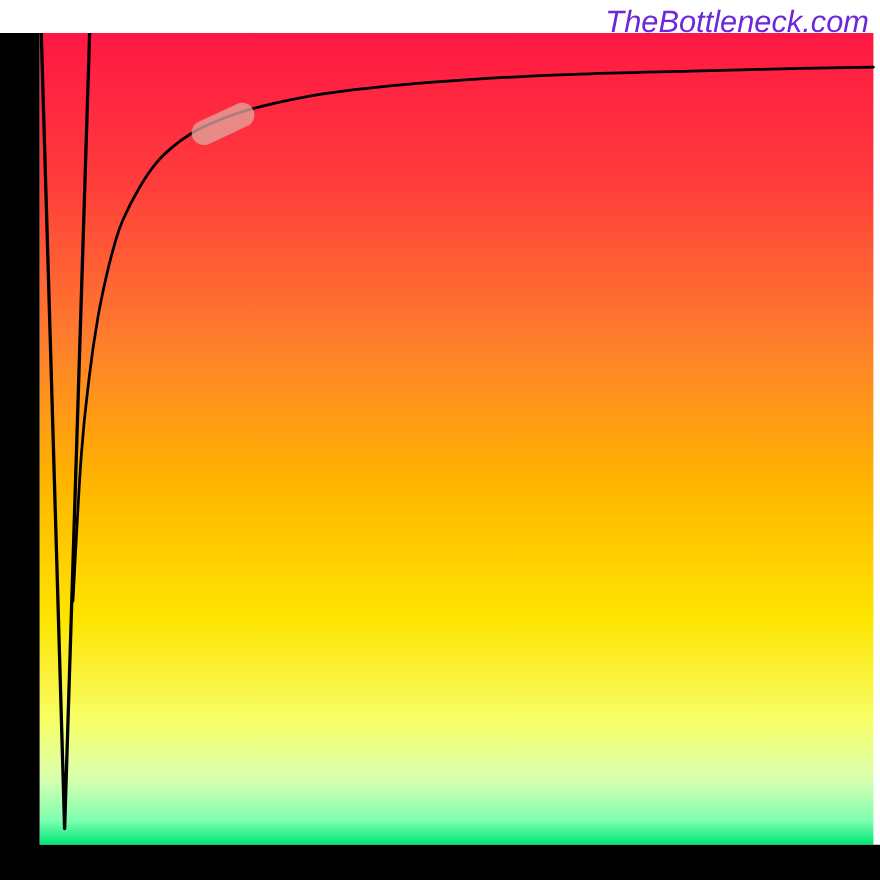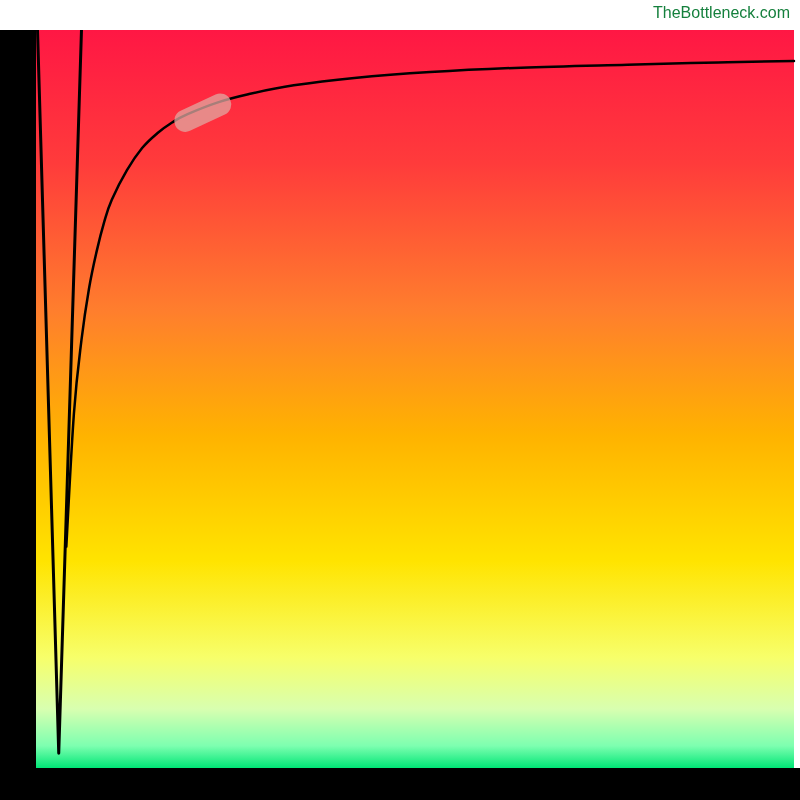--- a/index.html
+++ b/index.html
@@ -12,25 +12,26 @@
   }
   .container {
     position: relative;
     width: 800px;
     height: 800px;
   }
   .watermark {
     position: absolute;
     top: 4px;
     right: 10px;
-    font-size: 16px;
-    color: #15803d;
+    font-size: 28px;
+    color: #6d28d9;
     font-weight: 500;
     z-index: 20;
     user-select: none;
+    font-style: italic;
   }
   svg.chart-svg {
     position: absolute;
     top: 0;
     left: 0;
     width: 800px;
     height: 800px;
   }
 </style>
 </head>

